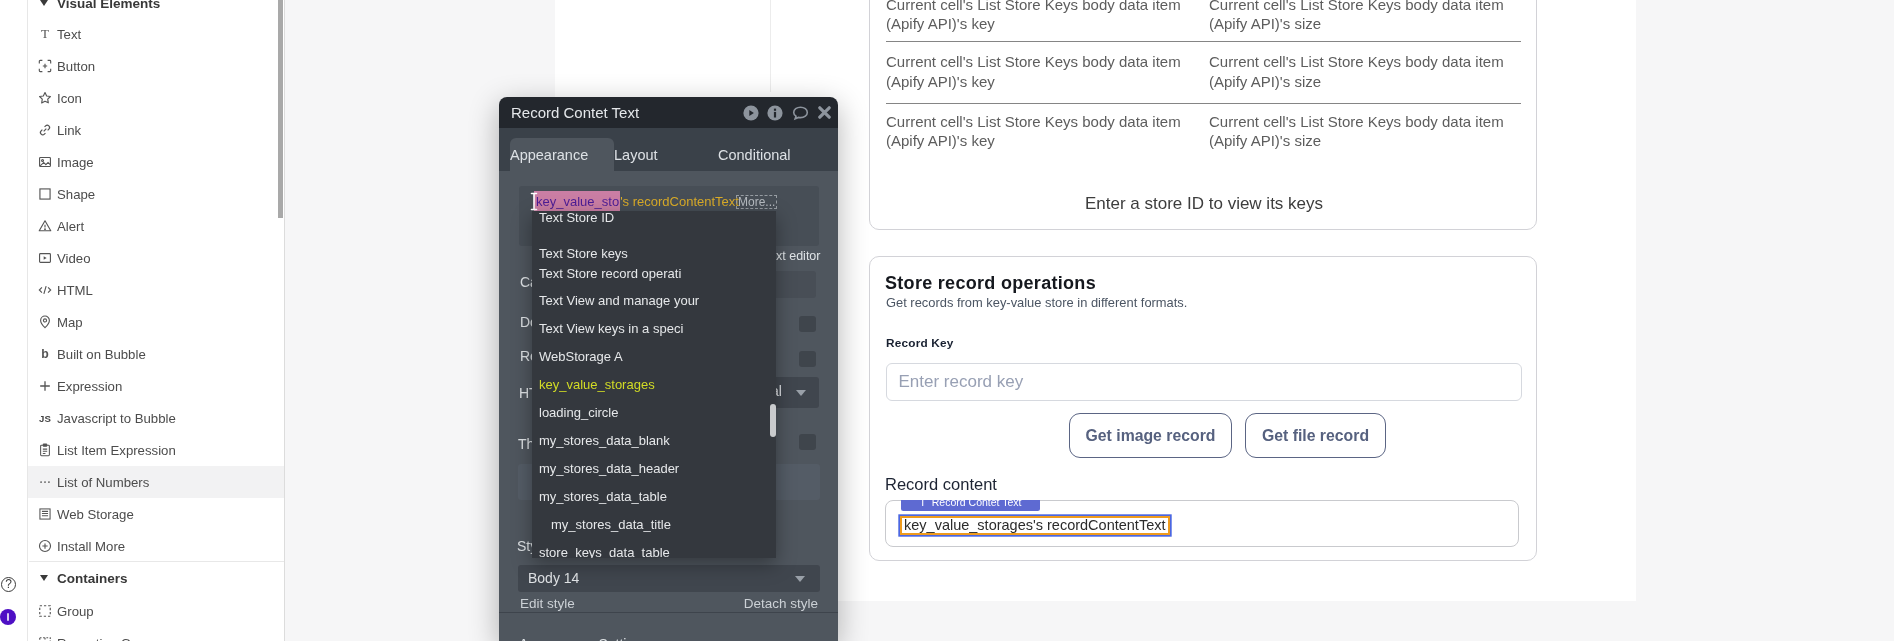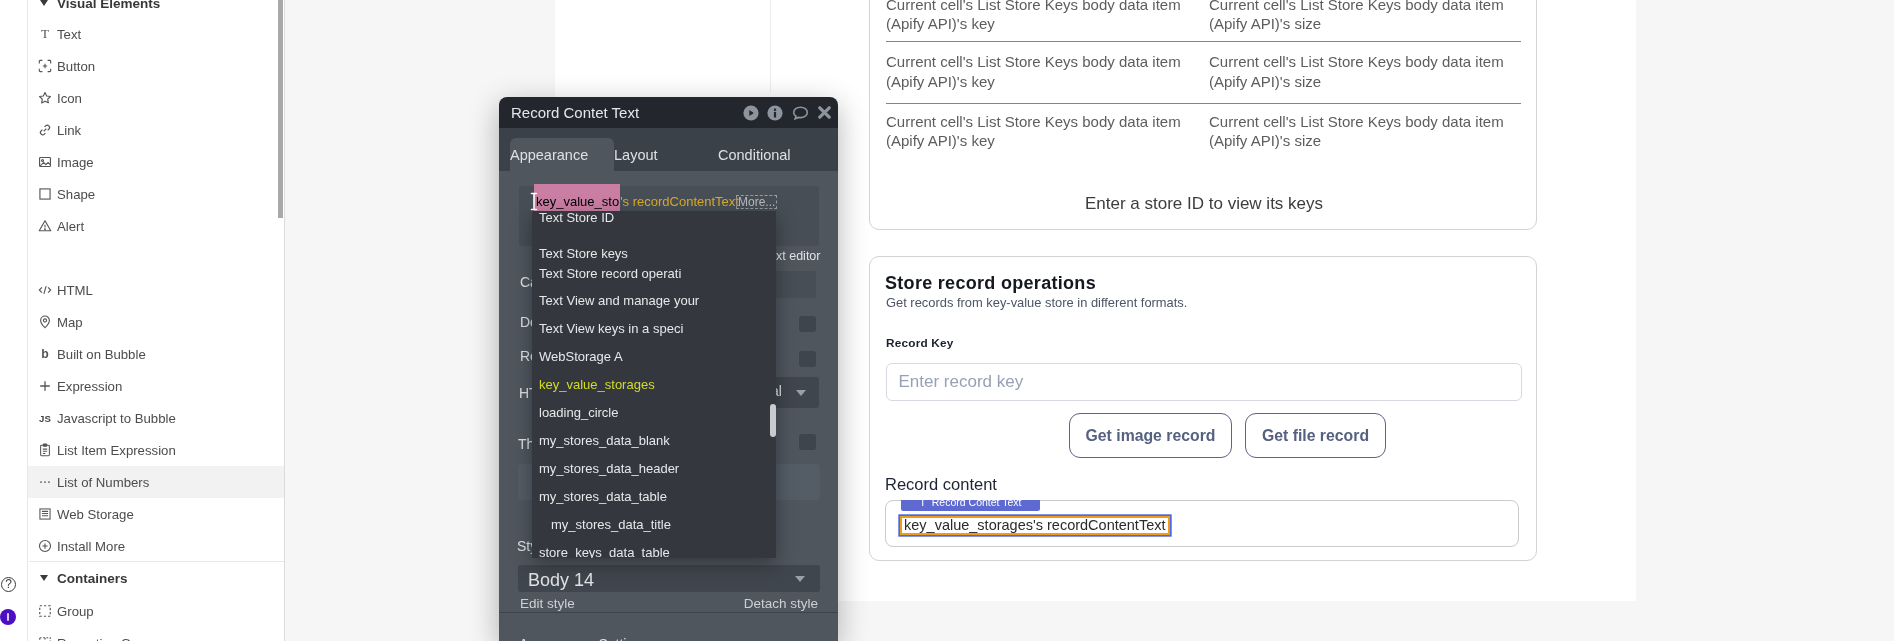--- a/index.html
+++ b/index.html
@@ -59,33 +59,33 @@
 #tab-active { left:11px; top:41px; width:104px; height:33px; background:#4f565e; border-radius:6px 6px 0 0; z-index:2;}
 .ptab { position:absolute; top:41px; height:33px; width:104px; text-align:left; z-index:3; }
 .ptab span { position:absolute; left:0; right:0; top:50%; transform:translateY(-50%); font-size:14.5px; color:#dde1e5; }
 
 
 .hic { position:absolute; top:105px; z-index:55; }
 
 
 #composer { left:20px; top:89px; width:300px; height:60px; background:#474e56; border-radius:3px; }
 #expr { position:absolute; left:35px; top:96px; height:17px; font-size:13px; line-height:17px; white-space:nowrap; z-index:2; }
-#expr .sel { background:#ca7ea4; color:#000000; padding:10px 1px 2px 2px; }
+#expr .sel { background:#ca7ea4; color:#4c1d95; padding:3px 1px 2px 2px; }
 #expr .dyn { color:#d9ab28; }
 #morebox { position:absolute; left:237px; top:97.5px; height:14px; width:41px; overflow:hidden; border:1px dashed #979da3; color:#b6bbc0; font-size:12px; line-height:13px; padding:0 1px; z-index:2; }
 
 
 .plabel { position:absolute; font-size:14px; color:#dfe3e6; z-index:1; }
 .pcheck { position:absolute; left:300px; width:17px; height:16px; background:#3f454c; border-radius:3px; z-index:1; }
 #pinput1 { left:236px; top:174px; width:81px; height:27px; background:#484e56; border-radius:3px; z-index:1; }
 #pselect1 { left:236px; top:280px; width:84px; height:31px; background:#40464e; border-radius:3px; z-index:1; }
 #pselect1 span { position:absolute; left:36px; top:6px; font-size:14px; color:#e0e3e6; }
 #pbigbox { left:19px; top:367px; width:302px; height:36px; background:#545c66; border-radius:3px; z-index:1; }
 #pstyle { left:19px; top:468px; width:302px; height:27px; background:#40464e; border-radius:3px; z-index:1; }
-#pstyle span { position:absolute; left:10px; top:5px; font-size:18px; color:#e0e3e6; }
+#pstyle span { position:absolute; left:10px; top:5px; font-size:14px; color:#e0e3e6; }
 .caret { position:absolute; width:0; height:0; border-left:5px solid transparent; border-right:5px solid transparent; border-top:6px solid #99a0a8; z-index:1; }
 .plink { position:absolute; font-size:13.5px; color:#ccd1d6; z-index:1; }
 #psecline { left:0px; top:515px; width:339px; height:1px; background:#3e444c; z-index:1; }
 #psechead { left:20px; top:539px; font-size:14px; color:#dfe3e6; z-index:1; }
 
 
 #dropdown { left:532px; top:211px; width:244px; height:347px; background:#34383e; z-index:60; overflow:hidden; box-shadow:0 6px 18px rgba(0,0,0,.35); }
 .ditem { position:absolute; left:7px; line-height:16px; font-size:13px; color:#e6e8ea; white-space:nowrap; }
 .dsel { color:#d2dc25 !important;text-align:center; }
 #dthumb { position:absolute; left:238px; top:193px; width:6px; height:33px; background:#c9cbcd; border-radius:3px; }
@@ -186,20 +186,27 @@
         </svg></div>
       <div class="lb">Shape</div>
     </div>
   <div class="sbrow" style="top: 210px;">
       <div class="ic"><svg viewBox="0 0 16 16" fill="none" stroke="#555" stroke-width="1.3">
           <path d="M8 2L14.6 13.4H1.4z" stroke-linejoin="round"></path>
           <path d="M8 6.5v3.2"></path>
           <circle cx="8" cy="11.6" r=".4" fill="#555"></circle>
         </svg></div>
       <div class="lb">Alert</div>
+    </div>
+  <div class="sbrow" style="top: 242px;">
+      <div class="ic"><svg viewBox="0 0 16 16" fill="none" stroke="#555" stroke-width="1.3">
+          <rect x="1.8" y="3" width="12.4" height="10" rx="1"></rect>
+          <path d="M6.5 6l3.4 2-3.4 2z" fill="#555" stroke="none"></path>
+        </svg></div>
+      <div class="lb">Video</div>
     </div>
   <div class="sbrow" style="top: 274px;">
       <div class="ic"><svg viewBox="0 0 16 16" fill="none" stroke="#555" stroke-width="1.3">
           <path d="M4.5 5L1.5 8l3 3M11.5 5l3 3-3 3M9.3 3.5l-2.6 9"></path>
         </svg></div>
       <div class="lb">HTML</div>
     </div>
   <div class="sbrow" style="top: 306px;">
       <div class="ic"><svg viewBox="0 0 16 16" fill="none" stroke="#555" stroke-width="1.3">
           <path d="M8 14.5S3 9.7 3 6.2a5 5 0 0 1 10 0c0 3.5-5 8.3-5 8.3z"></path>

